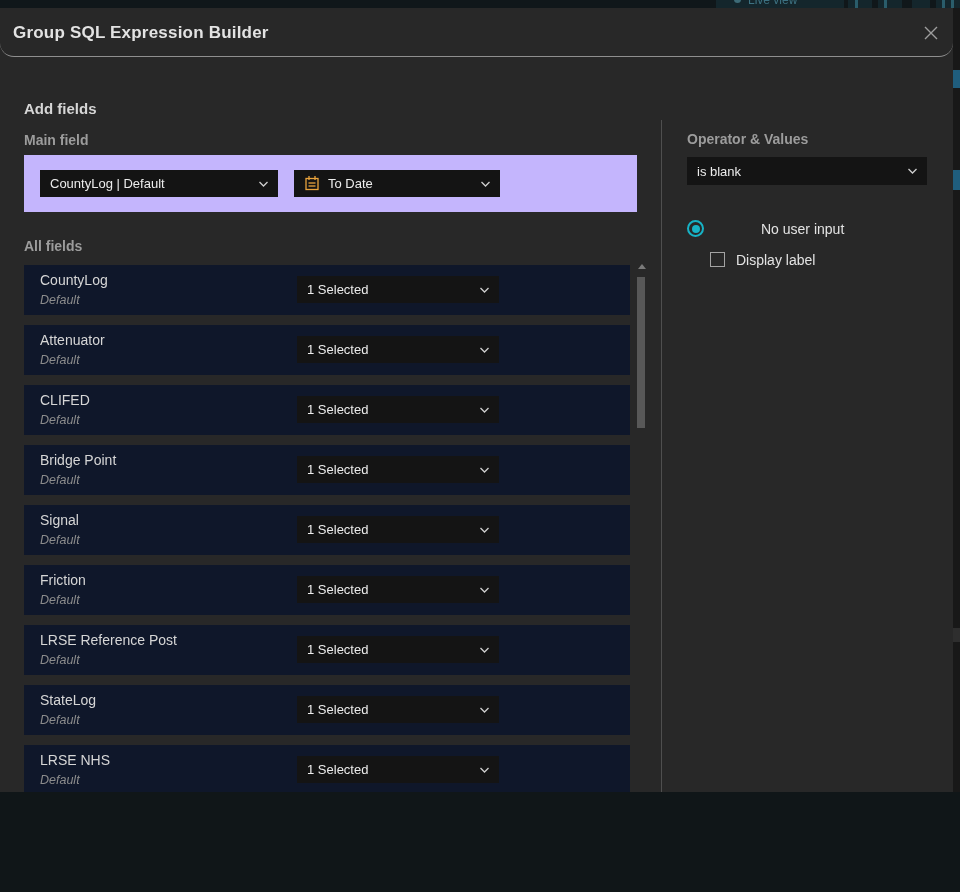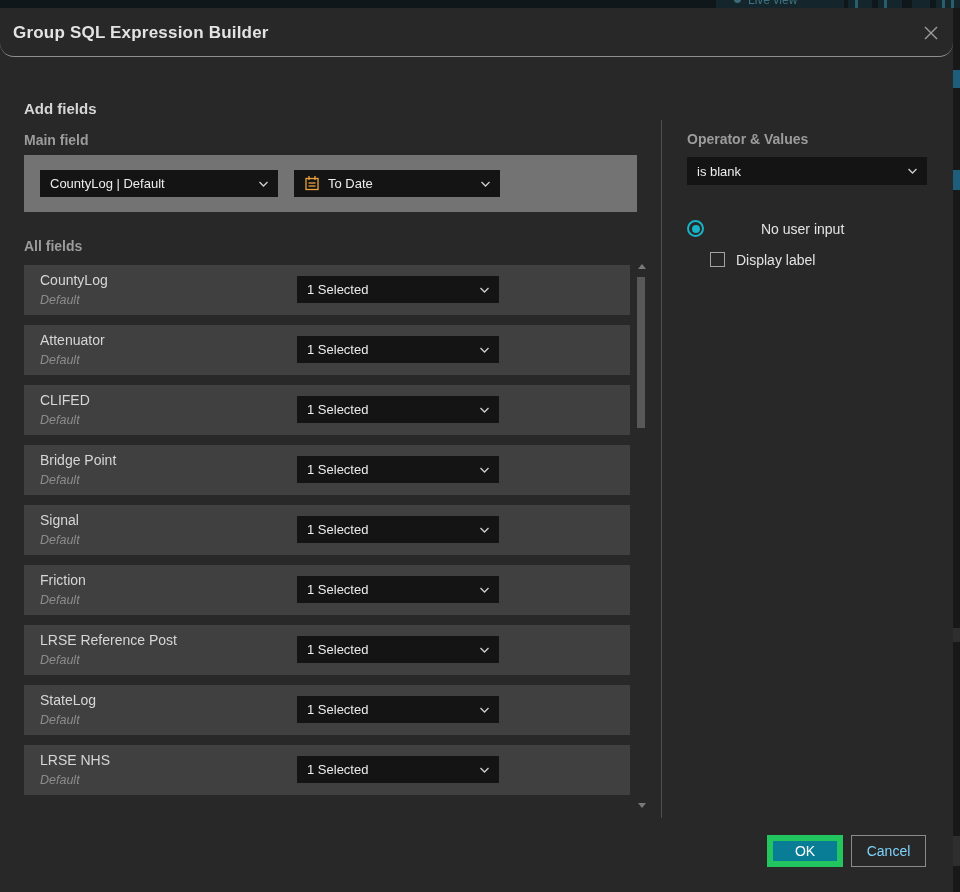--- a/index.html
+++ b/index.html
@@ -1,18 +1,18 @@
 <!DOCTYPE html>
 <html><head>
 <meta charset="utf-8">
 <style>
   * { margin:0; padding:0; box-sizing:border-box; }
   html,body { background:#101618; }
   body { font-family:"Liberation Sans", sans-serif; }
-  .stage { position:relative; width:960px; height:892px; overflow:hidden; background:#101618; }
+  .stage { position:relative; width:960px; height:792px; overflow:hidden; background:#101618; }
 
   
   .app-topbar { position:absolute; left:0; top:0; width:960px; height:8px; background:#10171a; overflow:hidden; }
   .live-chip { position:absolute; left:716px; top:0; width:128px; height:8px; background:#14262c; }
   .live-dot { position:absolute; left:18px; top:-4px; width:7px; height:7px; border-radius:50%; background:#3d6b77; }
   .live-label { position:absolute; left:32px; top:-7px; font-size:12px; color:#3d7282; white-space:nowrap; }
   .seg { position:absolute; top:0; height:8px; background:#14262c; }
   .seg-mark { position:absolute; top:0; height:8px; width:3px; background:#2a5d6b; }
 
   
@@ -22,30 +22,30 @@
 
   
   .dialog { position:absolute; left:0; top:8px; width:953px; height:884px; background:#282828; }
   .titlebar { position:absolute; left:0; top:0; width:100%; height:49px; border-bottom:1px solid #8f8f8f;border-radius:14px; }
   .title { position:absolute; left:13px; top:0; line-height:49px; font-size:17px; font-weight:600; color:#e3e3e3; letter-spacing:.2px; }
   .close-btn { position:absolute; left:918px; top:14px; width:26px; height:22px; cursor:pointer; display:flex; align-items:center; justify-content:center; }
 
   .heading { position:absolute; font-size:15px; font-weight:700; color:#d6d6d6; }
   .sec-label { position:absolute; font-size:14px; font-weight:600; color:#9c9c9c; }
 
-  .panel { position:absolute; background:#737373; }
+  .panel { position:absolute; background:#c4b5fd; }
 
   .select { position:absolute; background:#141414; height:27px; display:flex; align-items:center; padding:0 26px 0 10px; cursor:pointer; }
   .select .sel-text { font-size:13px; color:#ececec; white-space:nowrap; }
   .select .chev { position:absolute; right:9px; top:50%; transform:translateY(-50%); display:flex; }
   .select .cal { display:flex; margin-right:8px; }
 
   
   .fields-list { position:absolute; left:24px; top:257px; width:606px; }
-  .field-row { position:relative; width:606px; height:50px; background:#404040; margin-bottom:10px; }
+  .field-row { position:relative; width:606px; height:50px; background:#0f172a; margin-bottom:10px; }
   .field-name { position:absolute; left:16px; top:7px; font-size:14px; color:#d6d6d6; }
   .field-sub { position:absolute; left:16px; top:28px; font-size:12.5px; color:#8c8c8c;font-style:italic; }
   .row-select { left:273px; top:11px; width:202px; }
 
   
   .scrollbar { position:absolute; left:634px; top:254px; width:15px; height:548px; }
   .sb-arrow-up, .sb-arrow-down { position:absolute; left:50%; transform:translateX(-50%); width:0; height:0; border-left:4px solid transparent; border-right:4px solid transparent; }
   .sb-arrow-up { top:2px; border-bottom:5px solid #7a7a7a; }
   .sb-arrow-down { bottom:2px; border-top:5px solid #7a7a7a; }
   .sb-thumb { position:absolute; left:3px; top:15px; width:8px; height:151px; background:#585858; }

